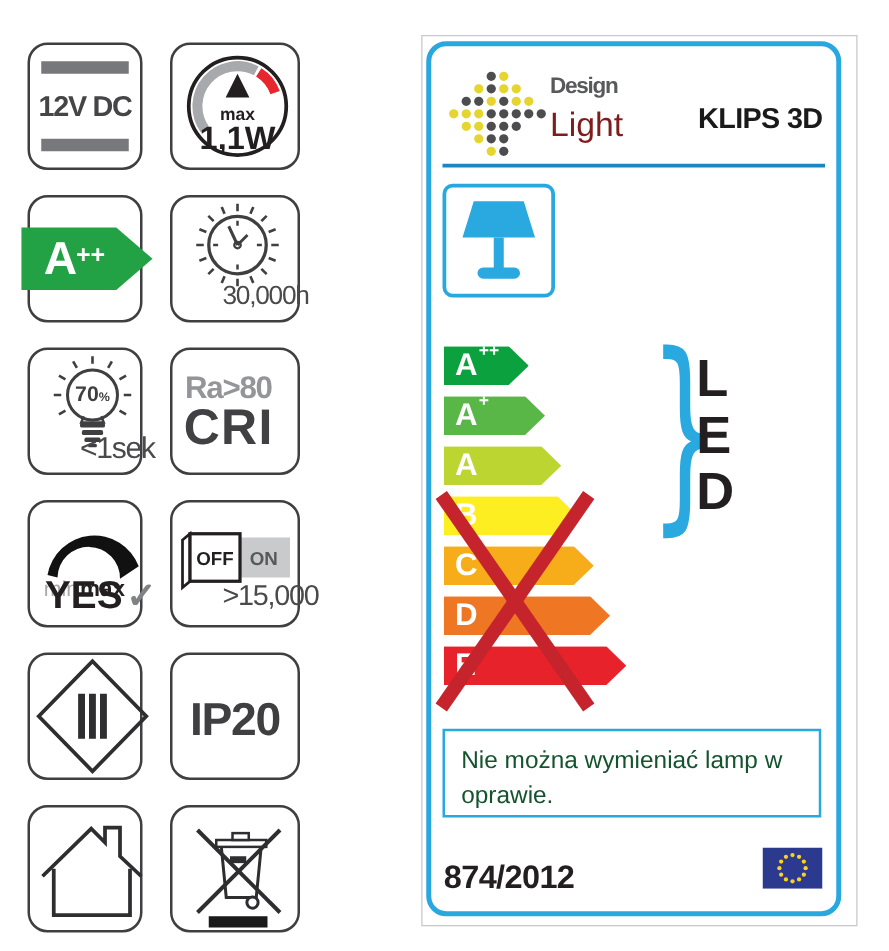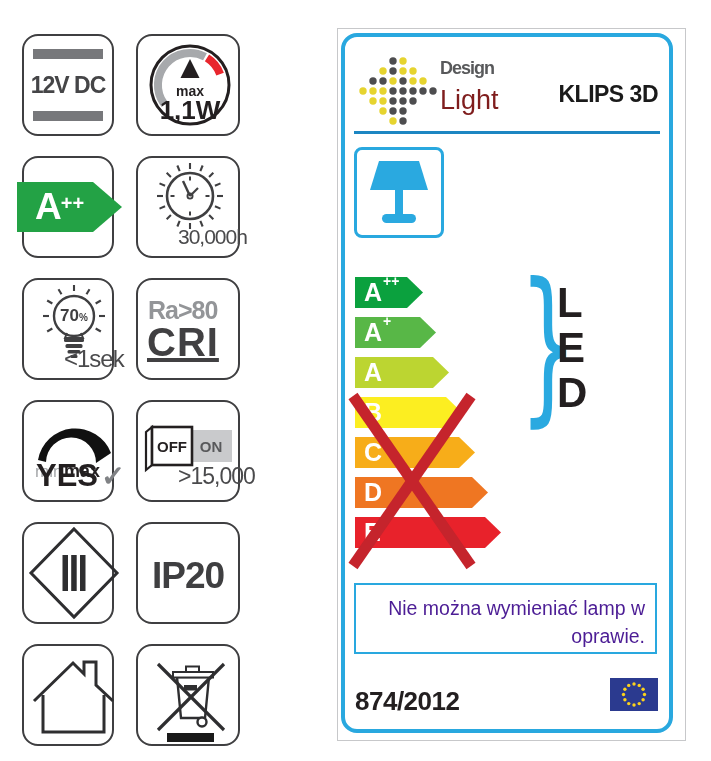--- a/index.html
+++ b/index.html
@@ -25,21 +25,21 @@
   .t-clock-label{bottom:7px;font-size:21px;letter-spacing:-1px;}
   .t-bulb-label{bottom:5px;font-size:24px;letter-spacing:-1px;}
   .t-switch-label{bottom:10px;font-size:23px;letter-spacing:-1px;}
   .t-bulb-inner{position:absolute;left:0;width:100px;top:26px;text-align:center;
         font-size:14px;font-weight:bold;color:#3f3f41;}
   .t-bulb-inner .pct{font-size:10px;}
 
   .t-cri-1{position:absolute;left:10px;top:16px;font-size:25px;font-weight:bold;
         color:#939598;letter-spacing:-1px;}
   .t-cri-2{position:absolute;left:9px;top:40px;font-size:40px;font-weight:bold;
-        color:#414042;letter-spacing:1px;text-decoration:underline;}
+        color:#414042;letter-spacing:1px;}
 
   .t-dim-min{position:absolute;left:11px;top:60px;font-size:17px;color:#a7a9ac;}
   .t-dim-max{position:absolute;right:12px;top:59px;font-size:18px;font-weight:bold;color:#231f20;}
   .t-dim-yes{position:absolute;left:12px;bottom:6px;font-size:31px;font-weight:bold;color:#231f20;}
   .t-dim-check{font-size:29px;color:#808285;margin-left:3px;font-weight:bold;}
 
   .t-ip-label{position:absolute;left:0;right:0;top:31px;text-align:center;
         font-size:37px;font-weight:bold;color:#3f3f41;letter-spacing:-1px;}
 
   
@@ -71,21 +71,21 @@
 
   .led-bracket{position:absolute;left:174px;top:224px;font-size:168px;line-height:168px;
         color:#2aa9e0;transform:scaleX(0.55);transform-origin:left top;
         font-family:"DejaVu Sans",sans-serif;font-weight:normal;}
   .led-letters{position:absolute;left:212px;top:243px;font-size:42px;font-weight:bold;
         color:#231f20;line-height:45px;letter-spacing:1px;}
 
   .note-box{position:absolute;left:9px;top:546px;width:303px;height:71px;
         border:2.5px solid #29a8df;box-sizing:border-box;}
   .note-text{position:absolute;left:13px;top:9px;right:10px;font-size:19.5px;
-        line-height:28px;color:#4c1d95;text-align:right;}
+        line-height:28px;color:#14532d;}
 
   .regulation{position:absolute;left:10px;top:649px;font-size:26px;font-weight:bold;
         color:#231f20;letter-spacing:-0.5px;}
   .eu-flag{position:absolute;left:265px;top:641px;}
 </style>
 </head>
 <body>
 
 <div class="canvas">
 

